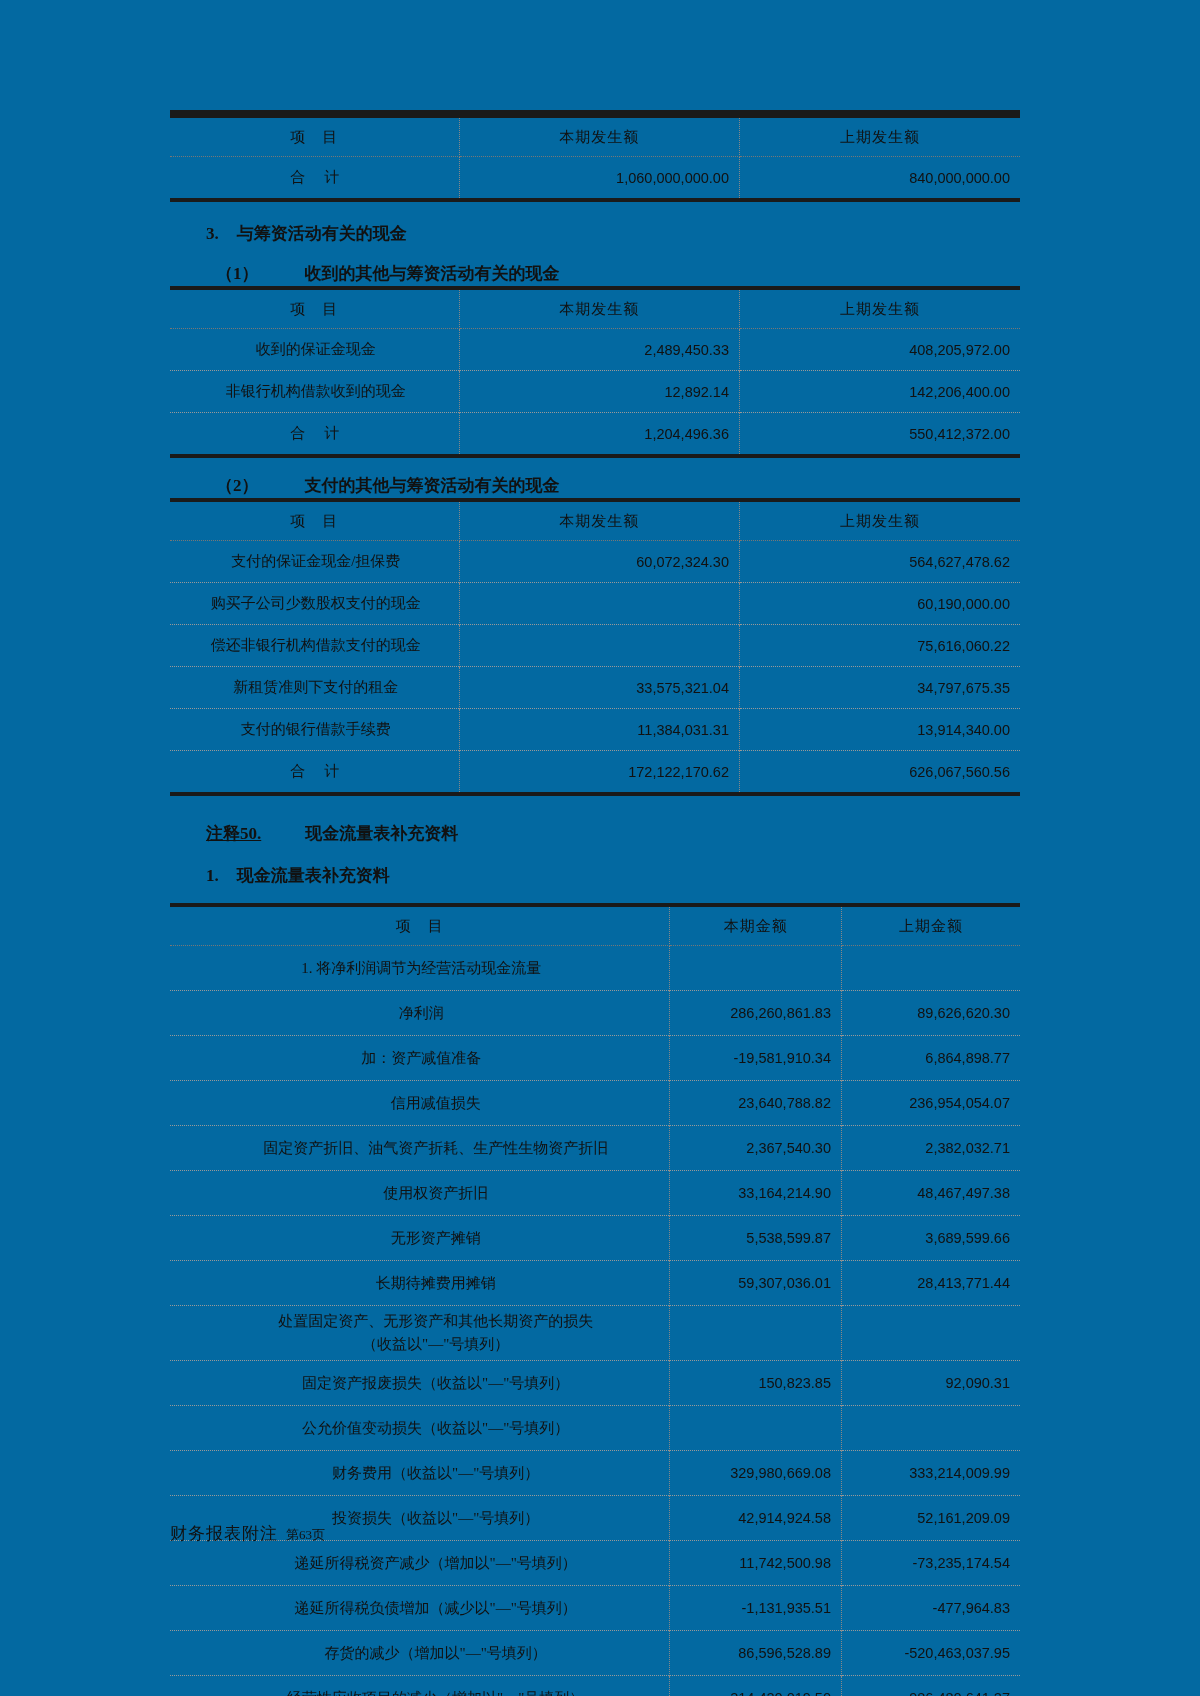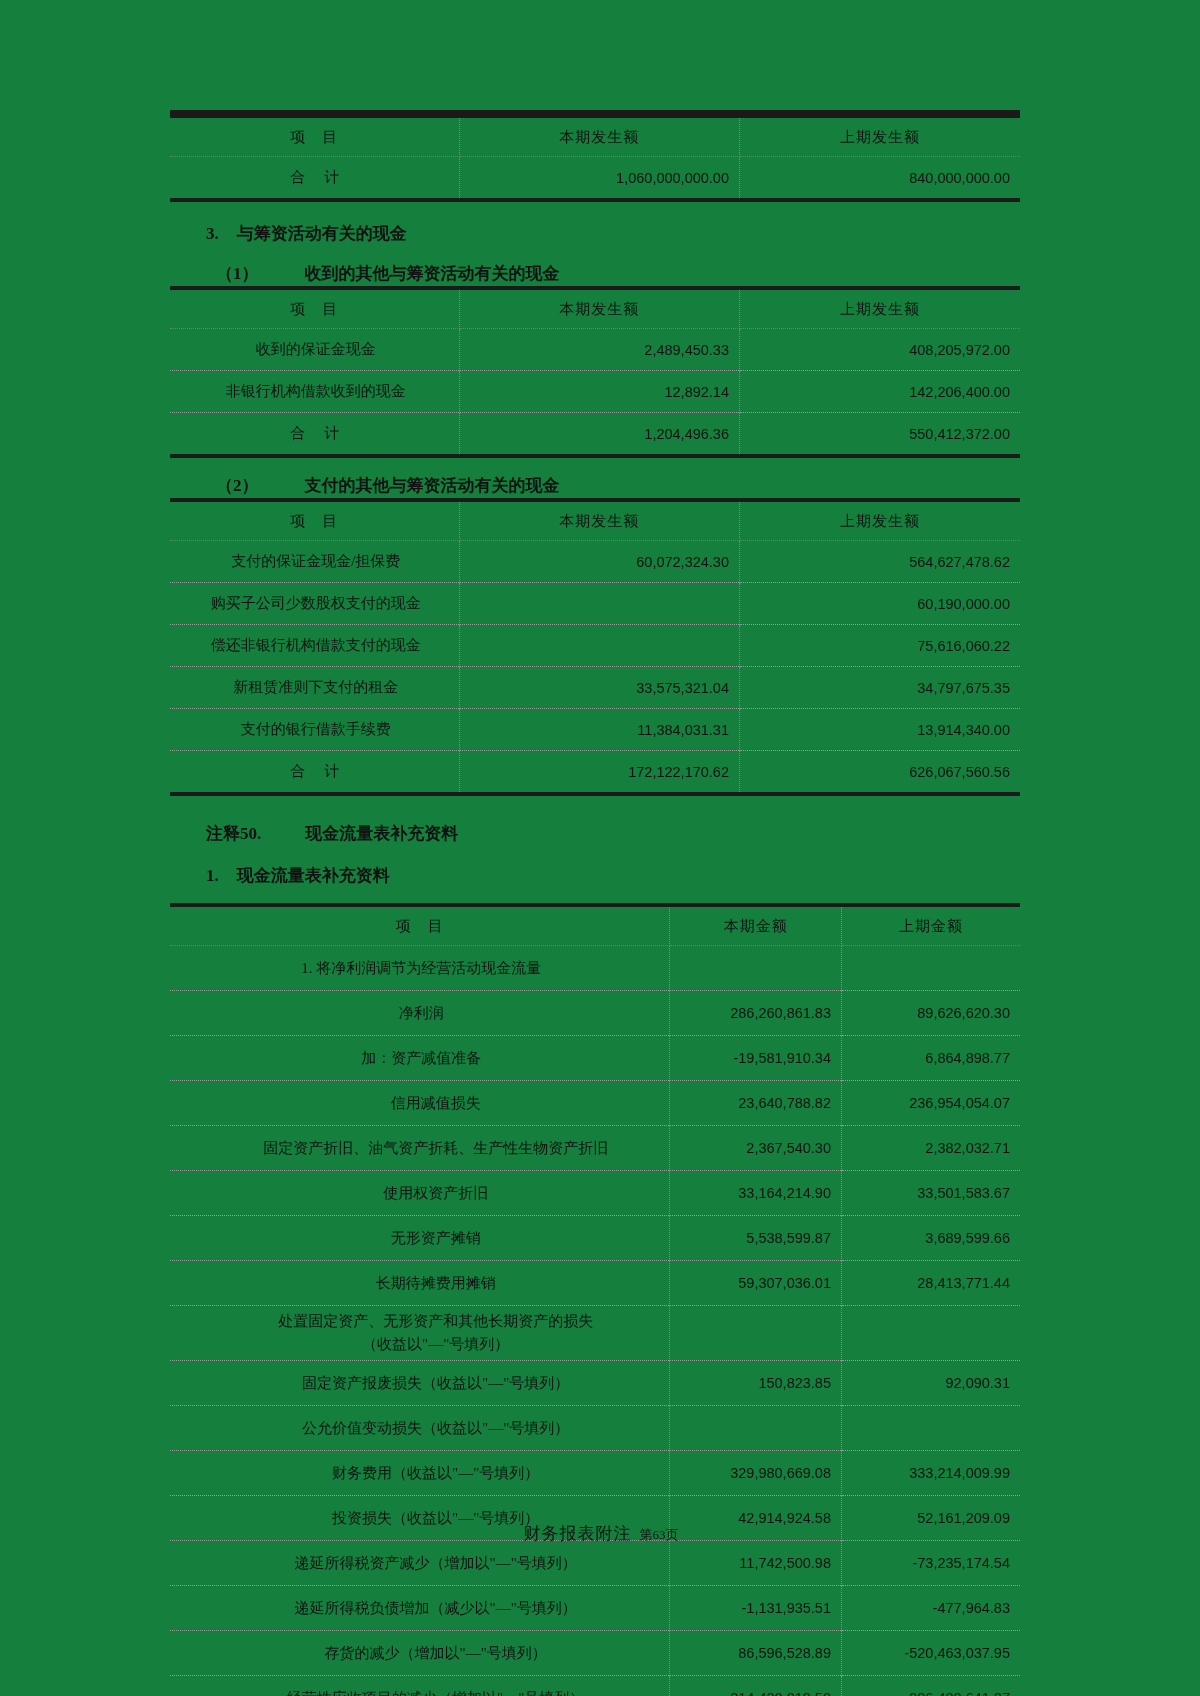--- a/index.html
+++ b/index.html
@@ -1,19 +1,19 @@
 <!DOCTYPE html>
 <html><head>
 <meta charset="utf-8">
 <style>
   html,body{margin:0;padding:0;background:#ffffff;}
   .page{
     position:relative;
     width:1200px;height:1696px;
-    background:#15803d;
+    background:#0369a1;
     font-family:"Liberation Serif","DejaVu Serif",serif;
     color:#111;
     overflow:hidden;
   }
   .content{width:850px;margin-left:170px;}
   .top-rule{
     margin-top:110px;
     border-top:4px solid #1a1a1a;
     height:0;
   }
@@ -62,33 +62,32 @@
 
   
   .heading{font-size:17px;line-height:24px;}
   .h-sec3{margin:20px 0 0 36px;font-weight:bold;}
   .h-sub{margin:16px 0 0 46px;font-weight:bold;font-size:17px;}
   .h-note{margin:26px 0 0 36px;font-weight:bold;}
   .h-note2{margin:18px 0 0 36px;font-weight:bold;}
   .heading .num{display:inline-block;}
   .gap-s{margin-right:18px;}
   .gap-m{margin-right:46px;}
-  .gap-l{margin-right:44px;}
+  .gap-l{margin-right:44px;text-decoration:underline;}
 
   .mt-table1{margin-top:30px;}
   .mt-table2{margin-top:15px;}
   .mt-table3{margin-top:15px;}
   .mt-tableBig{margin-top:15px;}
 
   
   .footer{
     position:absolute;
-    left:176px;width:850px;
+    left:170px;width:850px;
     top:1522px;
-    text-align:center;
   }
   .footer .f-title{font-size:17px;letter-spacing:1px;}
   .footer .f-page{font-size:13px;margin-left:8px;}
 </style>
 </head>
 <body>
 
 <div class="page">
   <div class="content">
 
@@ -250,21 +249,21 @@
             <td class="c-num">236,954,054.07</td>
           </tr>
           <tr>
             <td class="c-label ind">固定资产折旧、油气资产折耗、生产性生物资产折旧</td>
             <td class="c-num">2,367,540.30</td>
             <td class="c-num">2,382,032.71</td>
           </tr>
           <tr>
             <td class="c-label ind">使用权资产折旧</td>
             <td class="c-num">33,164,214.90</td>
-            <td class="c-num">33,501,583.67</td>
+            <td class="c-num">48,467,497.38</td>
           </tr>
           <tr>
             <td class="c-label ind">无形资产摊销</td>
             <td class="c-num">5,538,599.87</td>
             <td class="c-num">3,689,599.66</td>
           </tr>
           <tr>
             <td class="c-label ind">长期待摊费用摊销</td>
             <td class="c-num">59,307,036.01</td>
             <td class="c-num">28,413,771.44</td>

